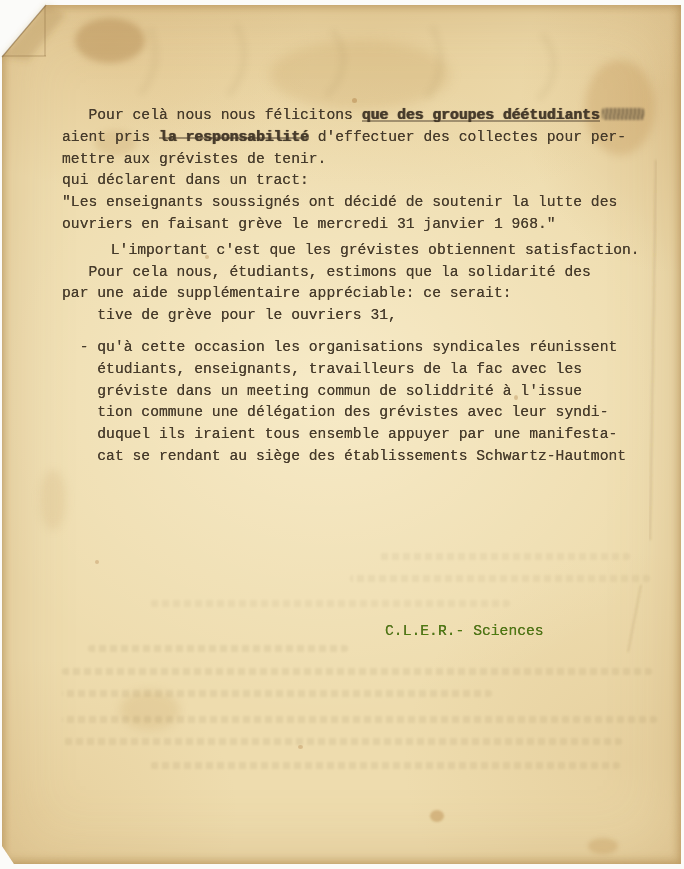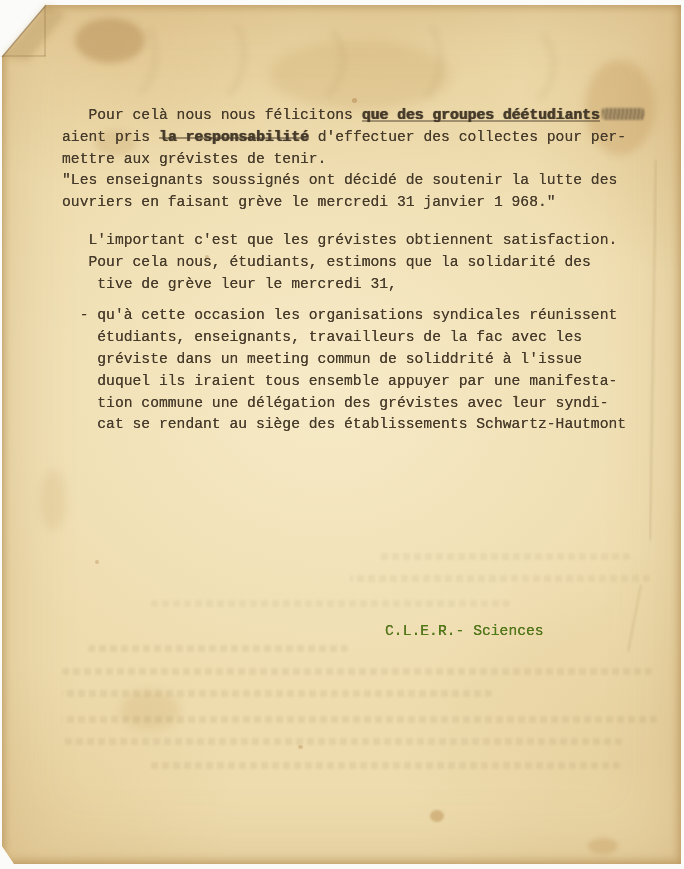--- a/index.html
+++ b/index.html
@@ -33,21 +33,21 @@
     opacity:0.10;filter:blur(1.3px);transform:scaleX(-1);
   }
   .marks{position:absolute;left:0;top:0;pointer-events:none;}
   .typeblock{
     position:absolute;left:62px;top:105px;width:600px;
     color:#463b2b;
     font-size:14.7px;line-height:21.8px;
     text-shadow:0 0 0.6px rgba(70,58,42,0.85);
   }
   .tline{white-space:pre;margin:0;}
-  .gap-a{margin-top:16px;}
+  .gap-a{margin-top:4px;text-align:center;}
   .gap-b{margin-top:8px;}
   .gap-c{margin-top:10px;}
   .ot{
     font-weight:700;
     text-shadow:0.9px 0 0 rgba(62,50,36,0.70), 0 0 1px rgba(62,50,36,0.55);
     filter:blur(0.25px);
   }
   .ot-low{ 
     background-image:linear-gradient(to bottom, transparent 13px, rgba(70,56,40,0.45) 13px, rgba(70,56,40,0.45) 15px, transparent 15px);
   }
@@ -122,28 +122,30 @@
       <path d="M332,30 C352,54 342,82 326,96"></path>
       <path d="M432,26 C447,58 440,82 426,97"></path>
       <path d="M542,34 C562,58 554,86 538,99"></path>
     </g>
   </svg>
 
   <div class="typeblock">
     <div class="tline"><span>   Pour celà nous nous félicitons </span><span class="ot ot-low">que des groupes déétudiants</span><span class="ink-smudge"></span></div>
     <div class="tline"><span>aient pris </span><span class="ot ot-mid">la responsabilité</span><span> d'effectuer des collectes pour per-</span></div>
     <div class="tline">mettre aux grévistes de tenir.</div>
+    <div class="tline">qui déclarent dans un tract:</div>
     <div class="tline">"Les enseignants soussignés ont décidé de soutenir la lutte des</div>
     <div class="tline">ouvriers en faisant grève le mercredi 31 janvier 1 968."</div>
     <div class="tline gap-a">   L'important c'est que les grévistes obtiennent satisfaction.</div>
     <div class="tline">   Pour cela nous, étudiants, estimons que la solidarité des</div>
-    <div class="tline">    tive de grève leur le mercredi 31,</div>
+    <div class="tline">par une aide supplémentaire appréciable: ce serait:</div>
+    <div class="tline">    tive de grève pour le ouvriers 31,</div>
     <div class="tline gap-c">  - qu'à cette occasion les organisations syndicales réunissent</div>
     <div class="tline">    étudiants, enseignants, travailleurs de la fac avec les</div>
     <div class="tline">    gréviste dans un meeting commun de soliddrité à l'issue</div>
+    <div class="tline">    tion commune une délégation des grévistes avec leur syndi-</div>
     <div class="tline">    duquel ils iraient tous ensemble appuyer par une manifesta-</div>
-    <div class="tline">    tion commune une délégation des grévistes avec leur syndi-</div>
     <div class="tline">    cat se rendant au siège des établissements Schwartz-Hautmont</div>
   </div>
 
   <div class="signature">C.L.E.R.- Sciences</div>
 
 </div>
 
 </body></html>

